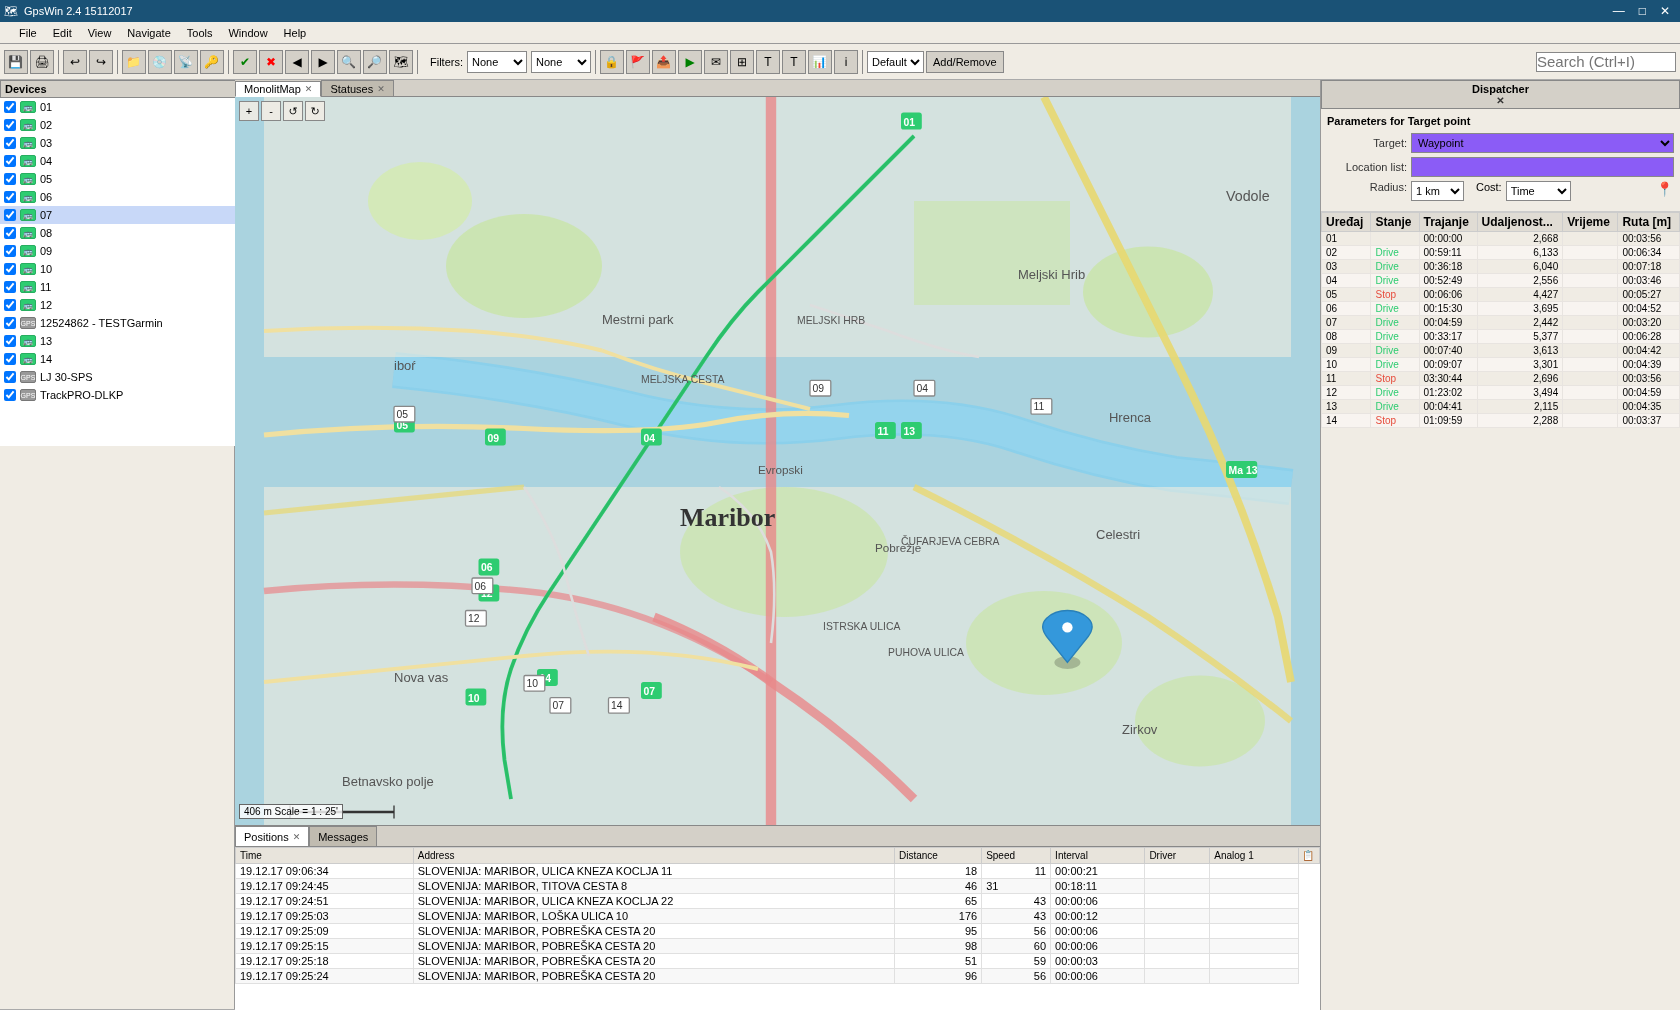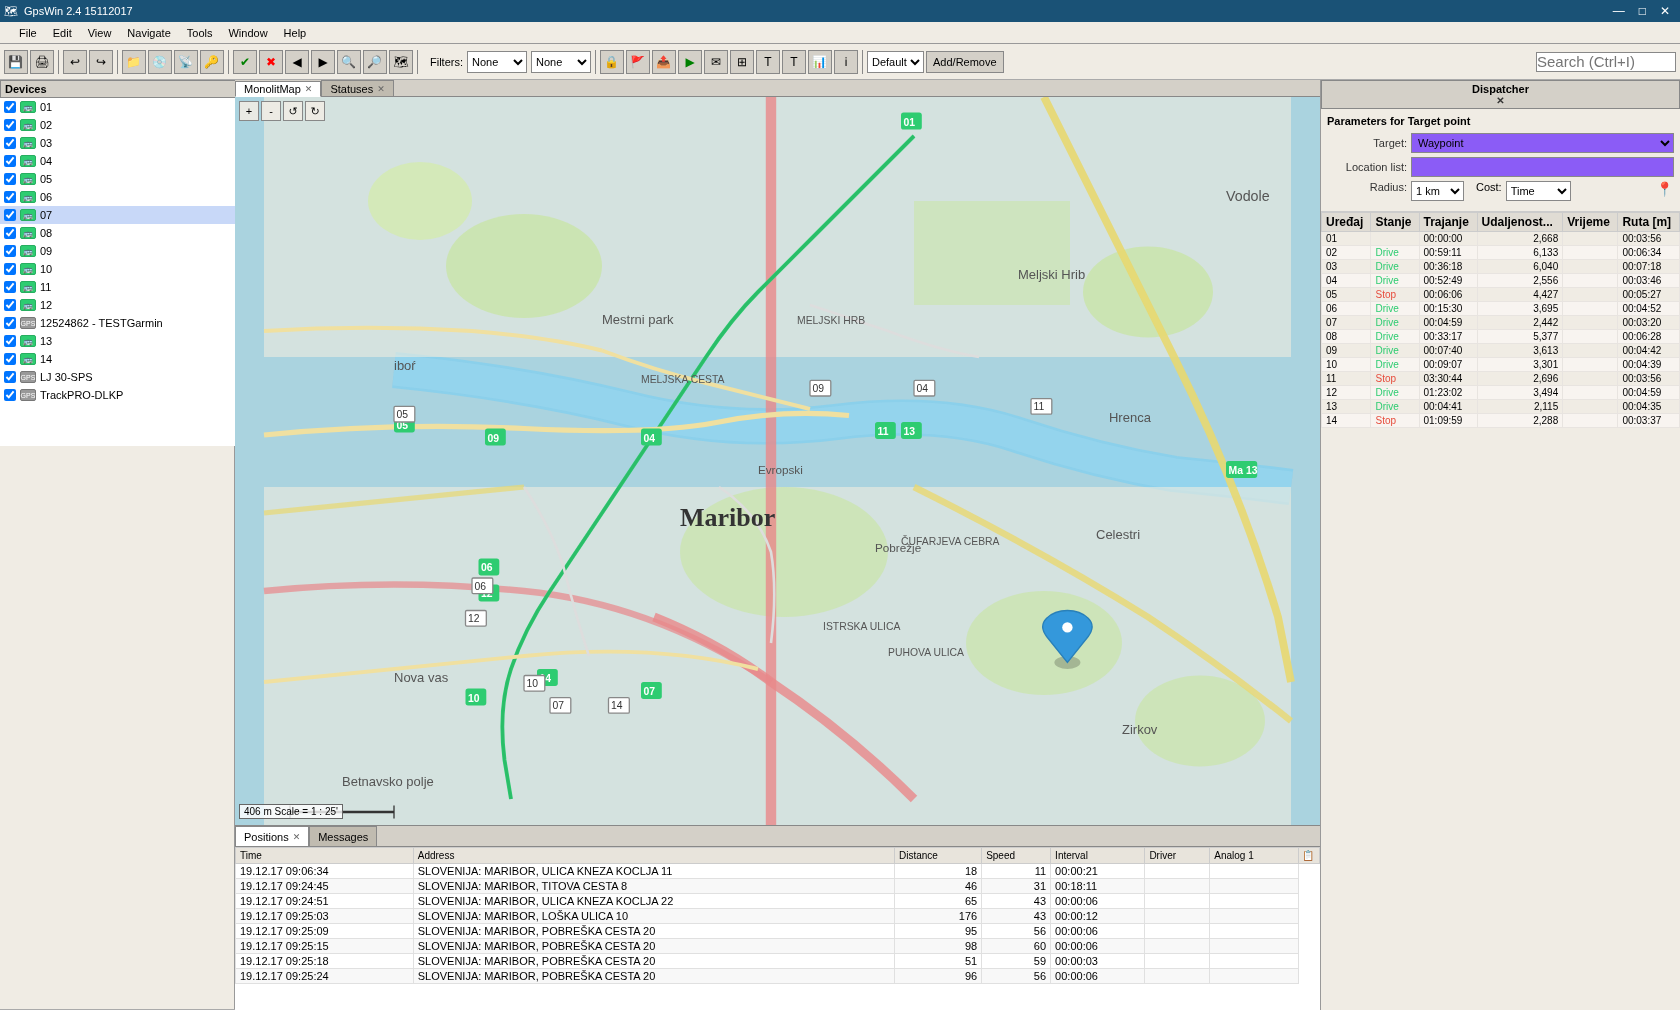--- a/index.html
+++ b/index.html
@@ -480,21 +480,21 @@
       <td style="text-align:right">18</td>
       <td style="text-align:right">11</td>
       <td>00:00:21</td>
       <td></td>
       <td></td>
     </tr>
               <tr>
       <td>19.12.17 09:24:45</td>
       <td>SLOVENIJA: MARIBOR, TITOVA CESTA 8</td>
       <td style="text-align:right">46</td>
-      <td style="text-align:right">31</td>
+      <td style="text-align:left">31</td>
       <td>00:18:11</td>
       <td></td>
       <td></td>
     </tr>
               <tr>
       <td>19.12.17 09:24:51</td>
       <td>SLOVENIJA: MARIBOR, ULICA KNEZA KOCLJA 22</td>
       <td style="text-align:right">65</td>
       <td style="text-align:right">43</td>
       <td>00:00:06</td>

